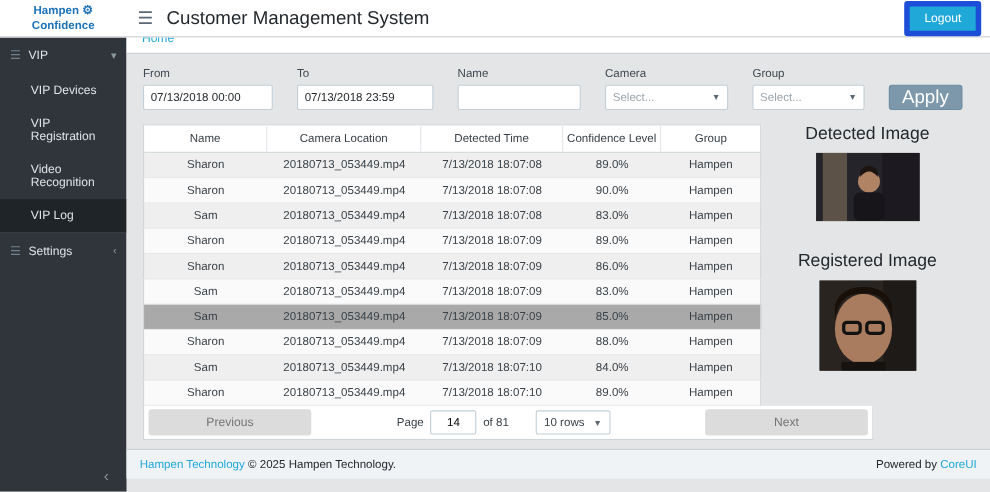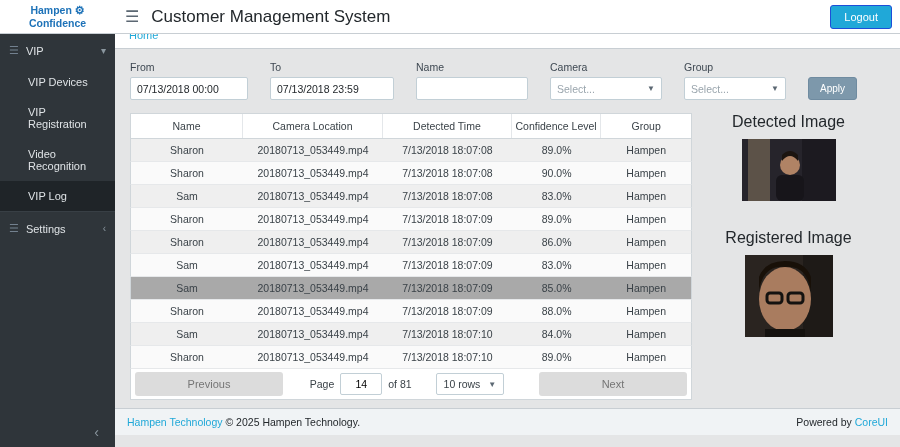--- a/index.html
+++ b/index.html
@@ -19,21 +19,21 @@
   }
   .logo {
     width:115px; text-align:center; color:#1d72b8;
     font-weight:700; font-size:10.5px; line-height:1.15;
   }
   .logo .gear { font-size:11px; }
   .hamburger { color:#5c6873; font-size:16px; margin:0 12px 0 10px; cursor:pointer; }
   .app-title { font-size:17px; color:#23282c; font-weight:400; }
   .logout-btn {
     margin-left:auto; margin-right:8px; background:#20a8d8; color:#fff;
-    border:1px solid #1d4ed8; border-radius:3px; font-size:11px; padding:5px 13px; cursor:pointer;
+    border:5px solid #1d4ed8; border-radius:3px; font-size:11px; padding:5px 13px; cursor:pointer;
     font-family:inherit;
   }
   
   .sidebar {
     position:absolute; top:34px; left:0; width:115px; height:413px;
     background:#2f353a; color:#dfe3e6; font-size:11px;
   }
   .nav-group-header { display:flex; align-items:center; padding:10px 9px; cursor:pointer; }
   .nav-icon { margin-right:7px; color:#73818f; font-size:11px; }
   .caret { margin-left:auto; font-size:10px; color:#8a969e; }
@@ -67,39 +67,39 @@
   .f-from .txt-input { width:118px; }
   .f-to   .txt-input { width:124px; }
   .f-name .txt-input { width:112px; }
   .sel-box { display:flex; align-items:center; justify-content:space-between; cursor:pointer;gap:36px; }
   .f-camera .sel-box { width:112px; }
   .f-group  .sel-box { width:102px; }
   .sel-placeholder { color:#9aa5ad; }
   .sel-caret { font-size:8px; color:#5c6873; margin-left:6px; }
   .apply-btn {
     height:23px; padding:0 11px; background:#7d98ab; color:#fff;
-    border:1px solid #6f8ba0; border-radius:3px; font-size:10px; cursor:pointer; font-family:inherit;
+    border:1px solid #6f8ba0; border-radius:3px; font-size:17px; cursor:pointer; font-family:inherit;
   }
   
   .body-row { display:flex; margin-top:13px; }
   .table-wrap { width:562px; font-size:10.5px; color:#3a4248; }
   .thead, .trow { display:grid; grid-template-columns:20% 25% 23% 16% 16%; }
   .thead {
     background:#fff; border:1px solid #d0d6da;
   }
   .tcell { text-align:center; padding:5px 2px; overflow:hidden; white-space:nowrap; }
   .th { border-right:1px solid #e4e7ea; padding:6px 2px; }
   .th:last-child { border-right:none; }
   .trow { border-left:1px solid #d0d6da; border-right:1px solid #d0d6da; border-bottom:1px solid #e6e8ea; cursor:pointer; }
   .trow.shaded { background:#efefef; }
   .trow.plain { background:#fafafa; }
   .trow.selected { background:#a9a9a9; }
   
   .pagination {
-    width:562px; background:#fff; border:1px solid #d0d6da; border-top:none;
+    width:664px; background:#fff; border:1px solid #d0d6da; border-top:none;
     display:flex; align-items:center; padding:3px 4px; font-size:10.5px; color:#3a4248;
   }
   .pg-btn {
     background:#dcdcdc; color:#757575; border:none; border-radius:3px;
     height:24px; width:148px; font-size:11px; cursor:pointer; font-family:inherit;
   }
   .pg-center { display:flex; align-items:center; margin:0 auto; }
   .pg-center .lbl { margin:0 6px; }
   .page-input {
     width:42px; height:22px; border:1px solid #c2cfd6; border-radius:2px;

